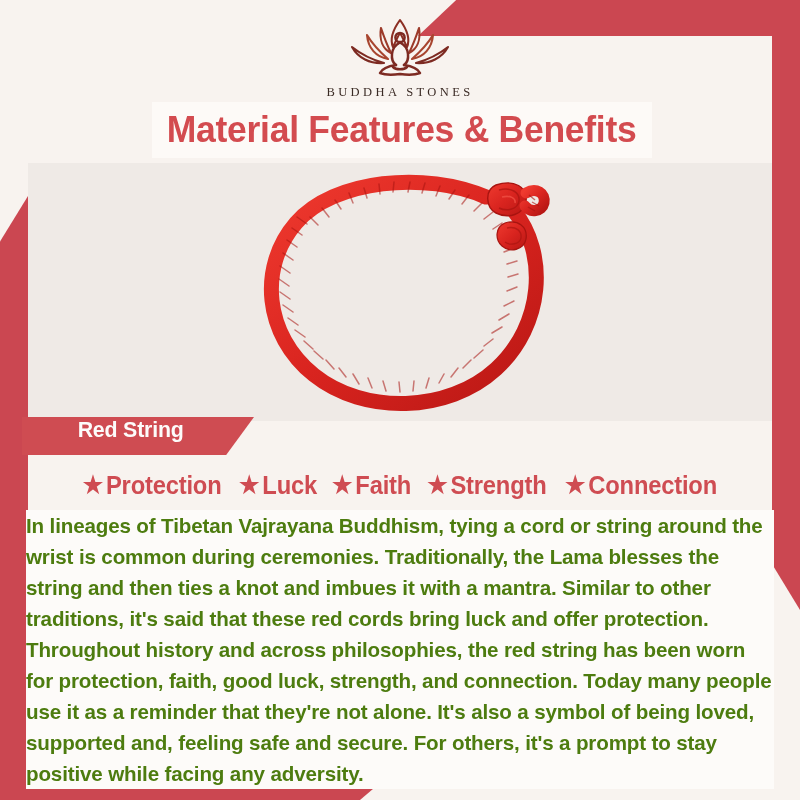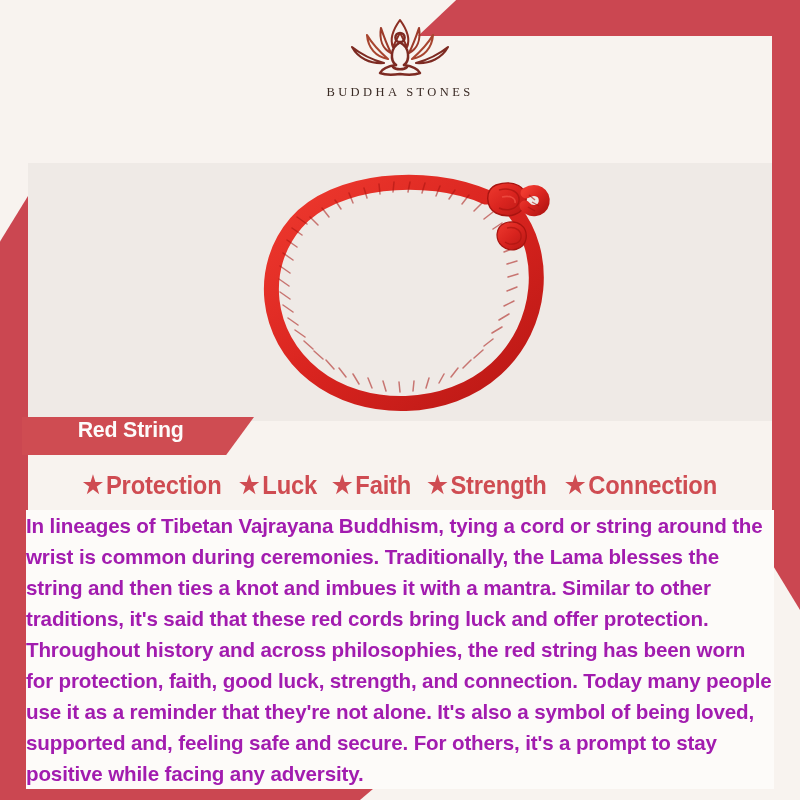--- a/index.html
+++ b/index.html
@@ -105,21 +105,21 @@
   .feat .flabel{letter-spacing:-0.2px;}
   .feat + .feat{margin-left:11px;}
 
   
   .copy{
     position:absolute;left:26px;top:510px;width:748px;
     background:#fdfbf9;
     font-weight:bold;
     font-size:20.6px;
     line-height:31px;
-    color:#a21caf;
+    color:#4d7c0f;
     letter-spacing:-0.15px;
     text-align:left;
   }
 </style>
 </head>
 <body>
 
 <div class="page">
 
   <div class="bar-top"></div>
@@ -150,20 +150,23 @@
         <path d="M64 28.5 C69 31 71.5 35 72 40 C72.5 45 71 49 68 51"></path>
 
         <path d="M60 51 C53 52 46 55 44 59 C49 61 56 61 64 60 C72 61 79 61 84 59 C82 55 75 52 68 51"></path>
 
         <path d="M57 53 C60 56 68 56 71 53"></path>
       </g>
     </svg>
     <div class="logo-word">BUDDHA STONES</div>
   </div>
 
+  <div class="title-band">
+    <div class="title-text">Material Features &amp; Benefits</div>
+  </div>
 
   <div class="hero">
     <div class="hero-stage">
       <svg class="bracelet" viewBox="0 0 408 268">
         <defs>
           <linearGradient id="cordg" x1="0" y1="0" x2="1" y2="1">
             <stop offset="0" stop-color="#ef3a2f"></stop>
             <stop offset="0.5" stop-color="#d9241f"></stop>
             <stop offset="1" stop-color="#b81714"></stop>
           </linearGradient>

